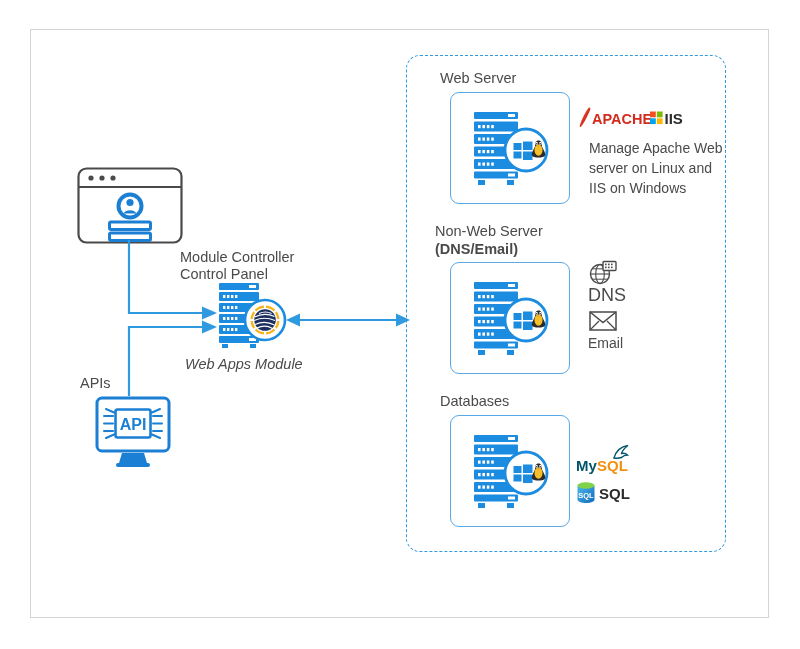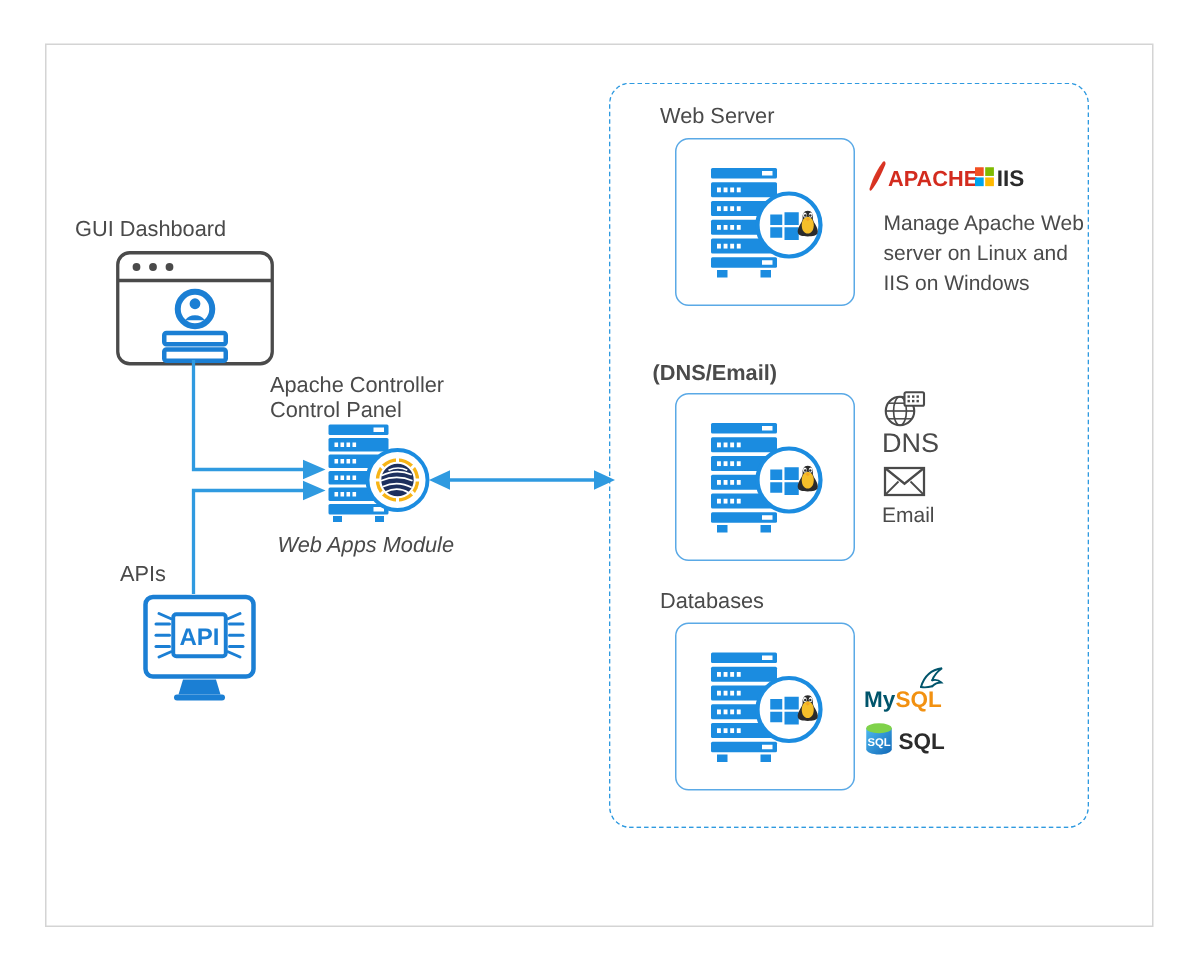--- a/index.html
+++ b/index.html
@@ -58,21 +58,20 @@
   .icon-wrap { position: absolute; }
   svg { display: block; overflow: visible; }
 </style>
 </head>
 <body>
 
 <div id="stage">
 
   <div class="outer-frame"></div>
 
-  <div class="label" style="left:50px; top:144px; width:160px;">GUI Dashboard</div>
 
   <div class="icon-wrap" style="left:77px; top:167px;">
     <svg width="106" height="77" viewBox="0 0 106 77">
       <rect x="1.5" y="1.5" width="103" height="74" rx="8" ry="8" fill="#ffffff" stroke="#4a4a4a" stroke-width="2.2"></rect>
       <line x1="1.5" y1="20" x2="104.5" y2="20" stroke="#4a4a4a" stroke-width="2.2"></line>
       <circle cx="14" cy="11" r="2.6" fill="#4a4a4a"></circle>
       <circle cx="25" cy="11" r="2.6" fill="#4a4a4a"></circle>
       <circle cx="36" cy="11" r="2.6" fill="#4a4a4a"></circle>
       <circle cx="53" cy="39" r="11.5" fill="none" stroke="#1b7fd4" stroke-width="4"></circle>
       <circle cx="53" cy="35.5" r="3.6" fill="#1b7fd4"></circle>
@@ -99,21 +98,21 @@
         <line x1="61" y1="27.5" x2="70" y2="27.5"></line>
         <line x1="61" y1="35" x2="70" y2="35"></line>
         <line x1="14" y1="13" x2="22" y2="16.5"></line>
         <line x1="14" y1="42" x2="22" y2="38.5"></line>
         <line x1="68" y1="13" x2="60" y2="16.5"></line>
         <line x1="68" y1="42" x2="60" y2="38.5"></line>
       </g>
     </svg>
   </div>
 
-  <div class="label" style="left:180px; top:248px; width:160px;">Apache Controller</div>
+  <div class="label" style="left:180px; top:248px; width:160px;">Module Controller</div>
   <div class="label" style="left:180px; top:265px; width:160px;">Control Panel</div>
 
   <div class="icon-wrap" style="left:209px; top:281px;">
     <svg width="82" height="72" viewBox="0 0 82 72">
 
       <g fill="#1b8ce0">
         <rect x="10" y="2" width="40" height="7" rx="1"></rect>
         <rect x="10" y="11" width="40" height="9" rx="1"></rect>
         <rect x="10" y="22" width="40" height="9" rx="1"></rect>
         <rect x="10" y="33" width="40" height="9" rx="1"></rect>
@@ -272,20 +271,21 @@
       <rect x="0" y="3.5" width="5.8" height="5.8" fill="#f25022"></rect>
       <rect x="6.8" y="3.5" width="5.8" height="5.8" fill="#7fba00"></rect>
       <rect x="0" y="10.3" width="5.8" height="5.8" fill="#00a4ef"></rect>
       <rect x="6.8" y="10.3" width="5.8" height="5.8" fill="#ffb900"></rect>
       <text x="14.5" y="16" font-family="'Liberation Sans',sans-serif" font-size="15" font-weight="600" fill="#2b2b2b">IIS</text>
     </svg>
   </div>
 
   <div class="label left-align" style="left:578px; top:138px; width:140px; font-size:14px; line-height:20px;margin-left:11px;">Manage Apache Web server on Linux and IIS on Windows</div>
 
+  <div class="label" style="left:435px; top:222px; width:160px;">Non-Web Server</div>
   <div class="label" style="left:435px; top:240px; width:160px;font-weight:bold;">(DNS/Email)</div>
 
   <div class="server-card" style="left:450px; top:262px; width:120px; height:112px;">
     <div class="icon-wrap" style="left:17px; top:17px;">
       <svg width="88" height="78" viewBox="0 0 88 78">
         <g fill="#1b8ce0">
           <rect x="6" y="2" width="44" height="7" rx="1"></rect>
           <rect x="6" y="11.5" width="44" height="10" rx="1"></rect>
           <rect x="6" y="24" width="44" height="10" rx="1"></rect>
           <rect x="6" y="36.5" width="44" height="10" rx="1"></rect>

